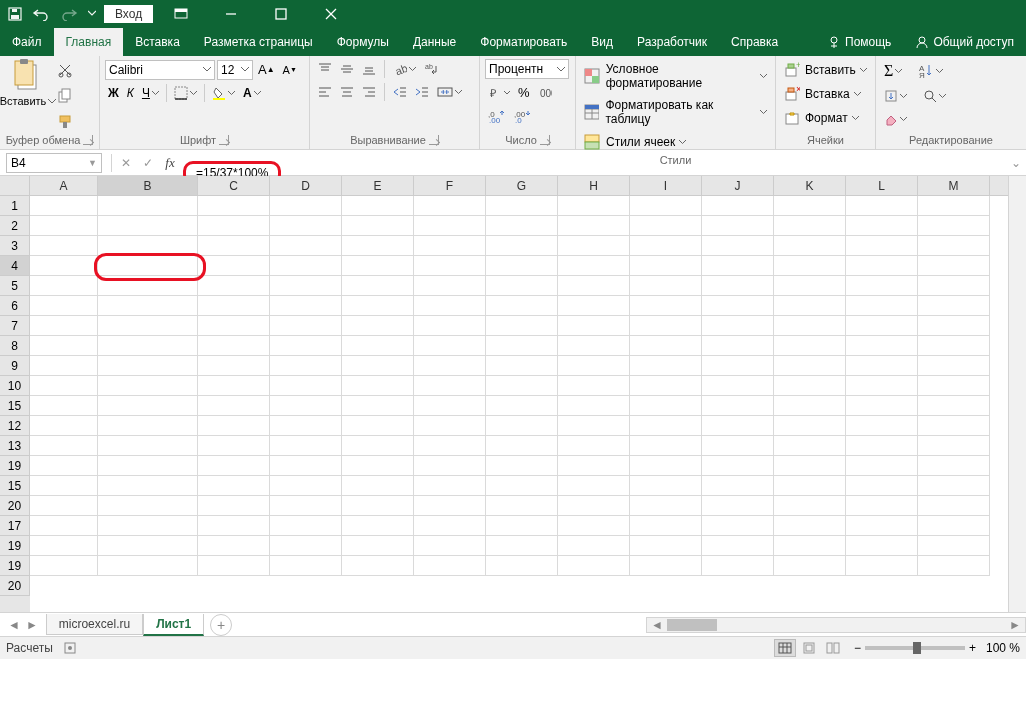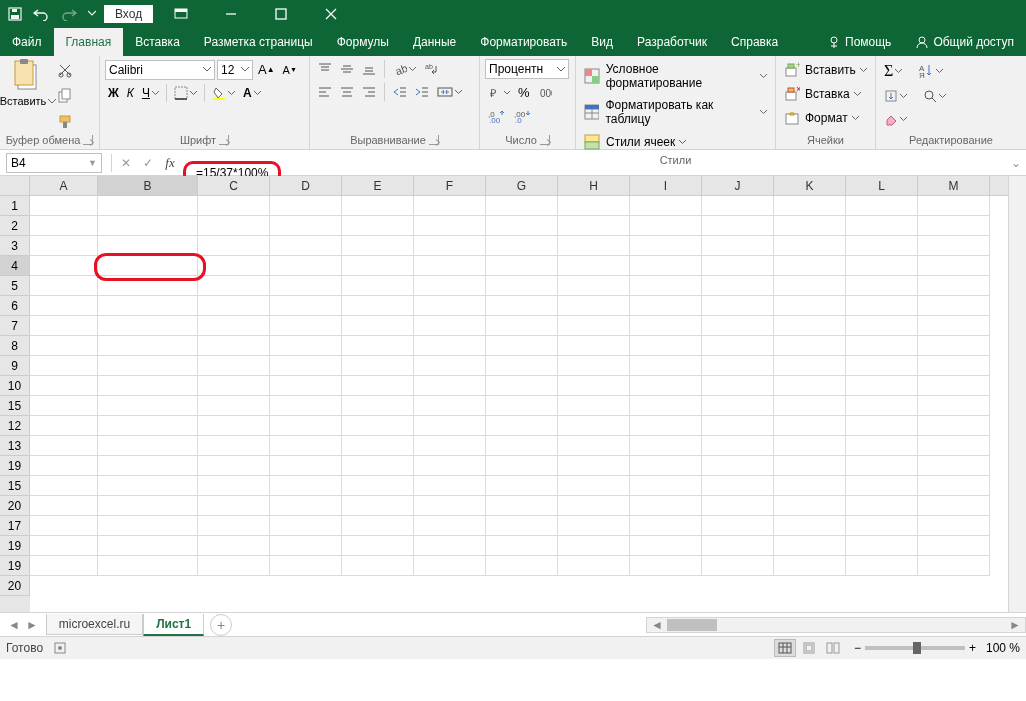--- a/index.html
+++ b/index.html
@@ -914,21 +914,21 @@
   <div class="hscroll">
     <span style="padding:0 4px;color:#888;">◄</span>
     <div class="track">
         <div class="thumb"></div>
       </div>
     <span style="padding:0 4px;color:#888;">►</span>
   </div>
 </div>
 
 <div class="statusbar">
-  <span class="ready">Готово</span>
+  <span class="ready">Расчеты</span>
   <span style="margin-left:10px;">
       <svg width="14" height="14">
         <rect x="2" y="2" width="10" height="10" fill="none" stroke="#888"></rect>
         <circle cx="7" cy="7" r="2" fill="#888"></circle>
       </svg>
     </span>
   <div class="right">
     <div class="view-btns">
       <span class="vb active">
           <svg width="14" height="12">

